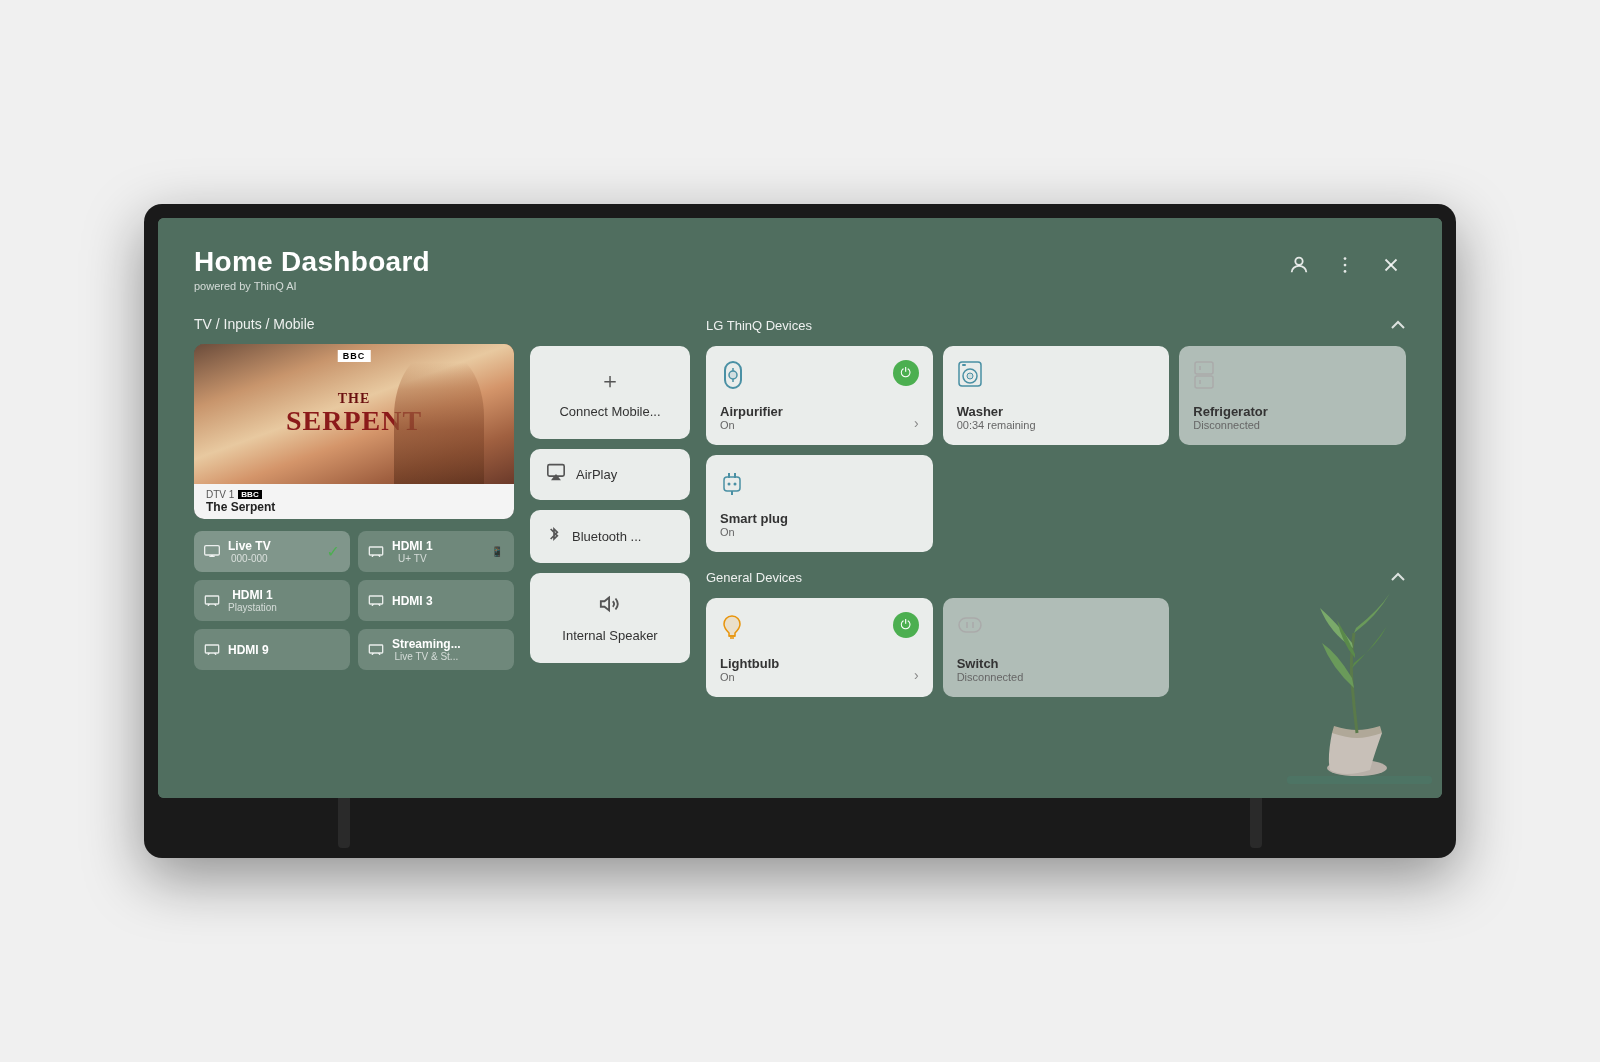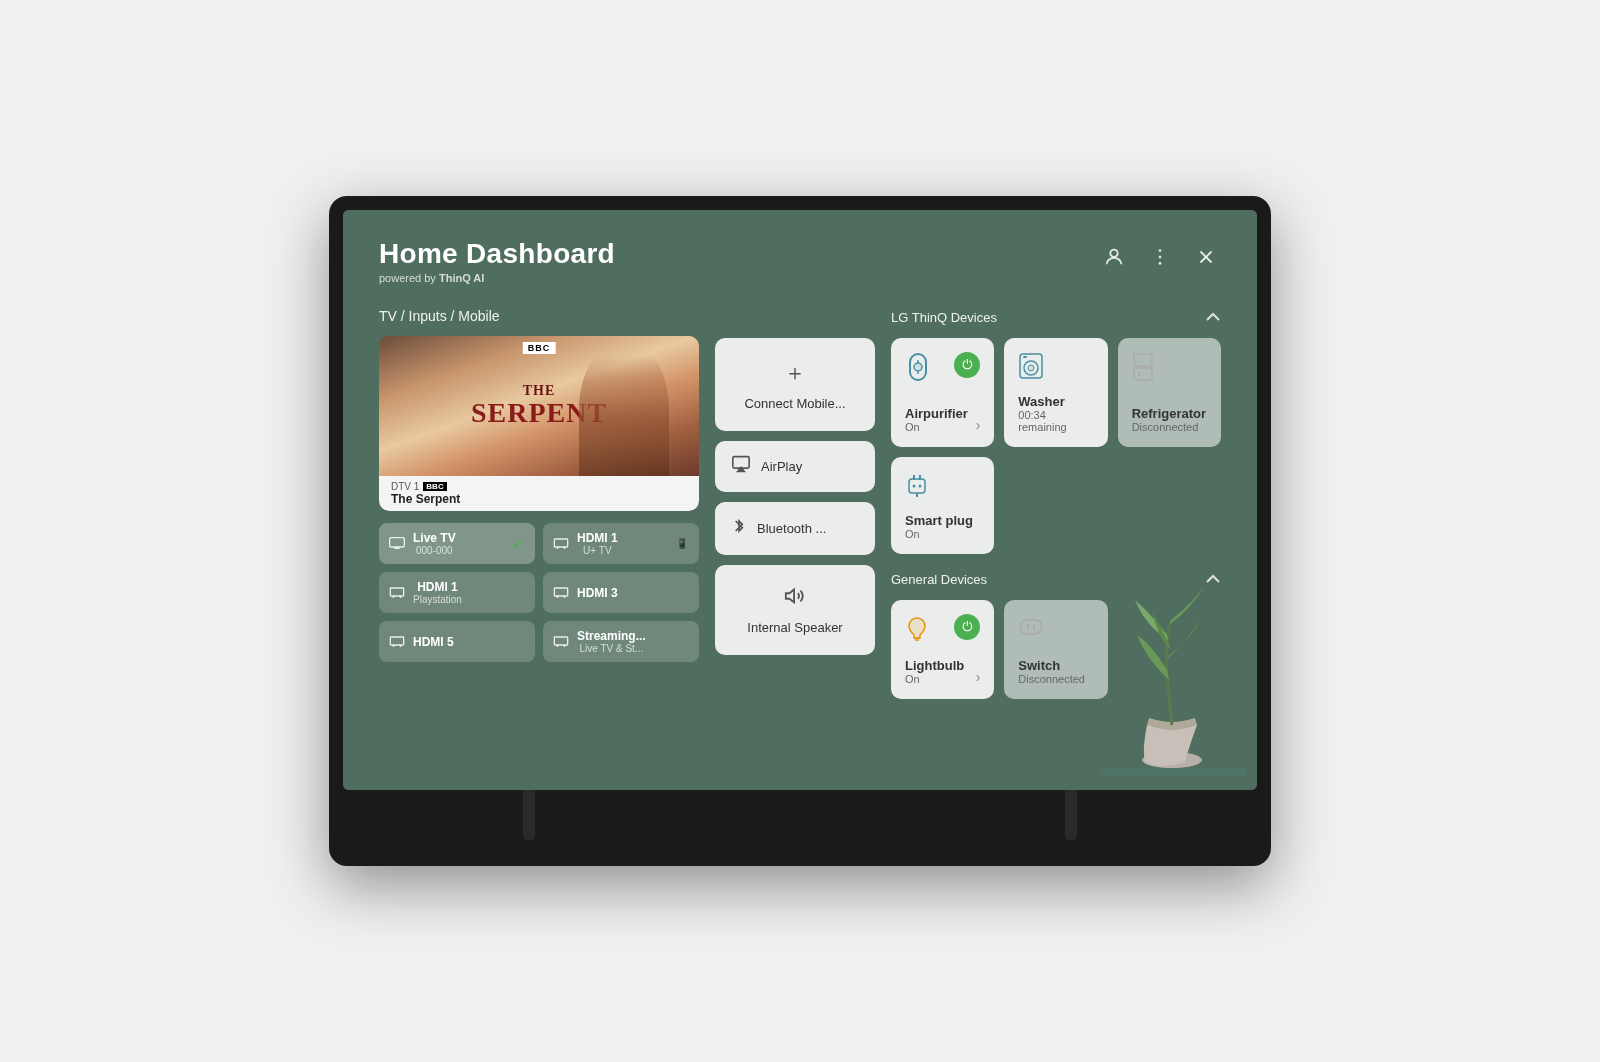--- a/index.html
+++ b/index.html
@@ -7,24 +7,24 @@
       background: #f0f0f0;
       display: flex;
       justify-content: center;
       align-items: center;
       min-height: 1062px;
       width: 1600px;
       font-family: 'Arial', sans-serif;
     }
 
     .tv-outer {
-      width: 942px;
+      width: 1312px;
       background: #1a1a1a;
       border-radius: 18px;
-      padding: 14px 14px 16px 14px;
+      padding: 14px 14px 0 14px;
       position: relative;
       box-shadow: 0 20px 60px rgba(0,0,0,0.4);
     }
 
     .tv-screen {
       background: #5a7a6a;
       border-radius: 6px;
       overflow: hidden;
       position: relative;
       min-height: 580px;
@@ -69,21 +69,21 @@
     }
 
     .title-block .subtitle {
       font-size: 11px;
       color: rgba(255,255,255,0.75);
       margin-top: 2px;
     }
 
     .subtitle em {
       font-style: normal;
-      font-weight: 700;
+      font-weight: 400;
       margin-top: 10px;
     }
 
     .top-icons {
       display: flex;
       gap: 16px;
       align-items: center;
       padding-top: 4px;
     }
 
@@ -521,21 +521,21 @@
 
             <button class="input-btn">
               <span class="input-icon">
                 <svg width="16" height="12" viewBox="0 0 24 18" fill="none" stroke="rgba(255,255,255,0.85)" stroke-width="2">
                   <rect x="2" y="3" width="20" height="12" rx="1"></rect>
                   <line x1="8" y1="15" x2="6" y2="18"></line>
                   <line x1="16" y1="15" x2="18" y2="18"></line>
                 </svg>
               </span>
               <div class="input-text-block">
-                <span class="input-name">HDMI 5</span>
+                <span class="input-name">HDMI 9</span>
               </div>
             </button>
 
             <button class="input-btn">
               <span class="input-icon">
                 <svg width="16" height="12" viewBox="0 0 24 18" fill="none" stroke="rgba(255,255,255,0.85)" stroke-width="2">
                   <rect x="2" y="3" width="20" height="12" rx="1"></rect>
                   <line x1="8" y1="15" x2="6" y2="18"></line>
                   <line x1="16" y1="15" x2="18" y2="18"></line>
                 </svg>

